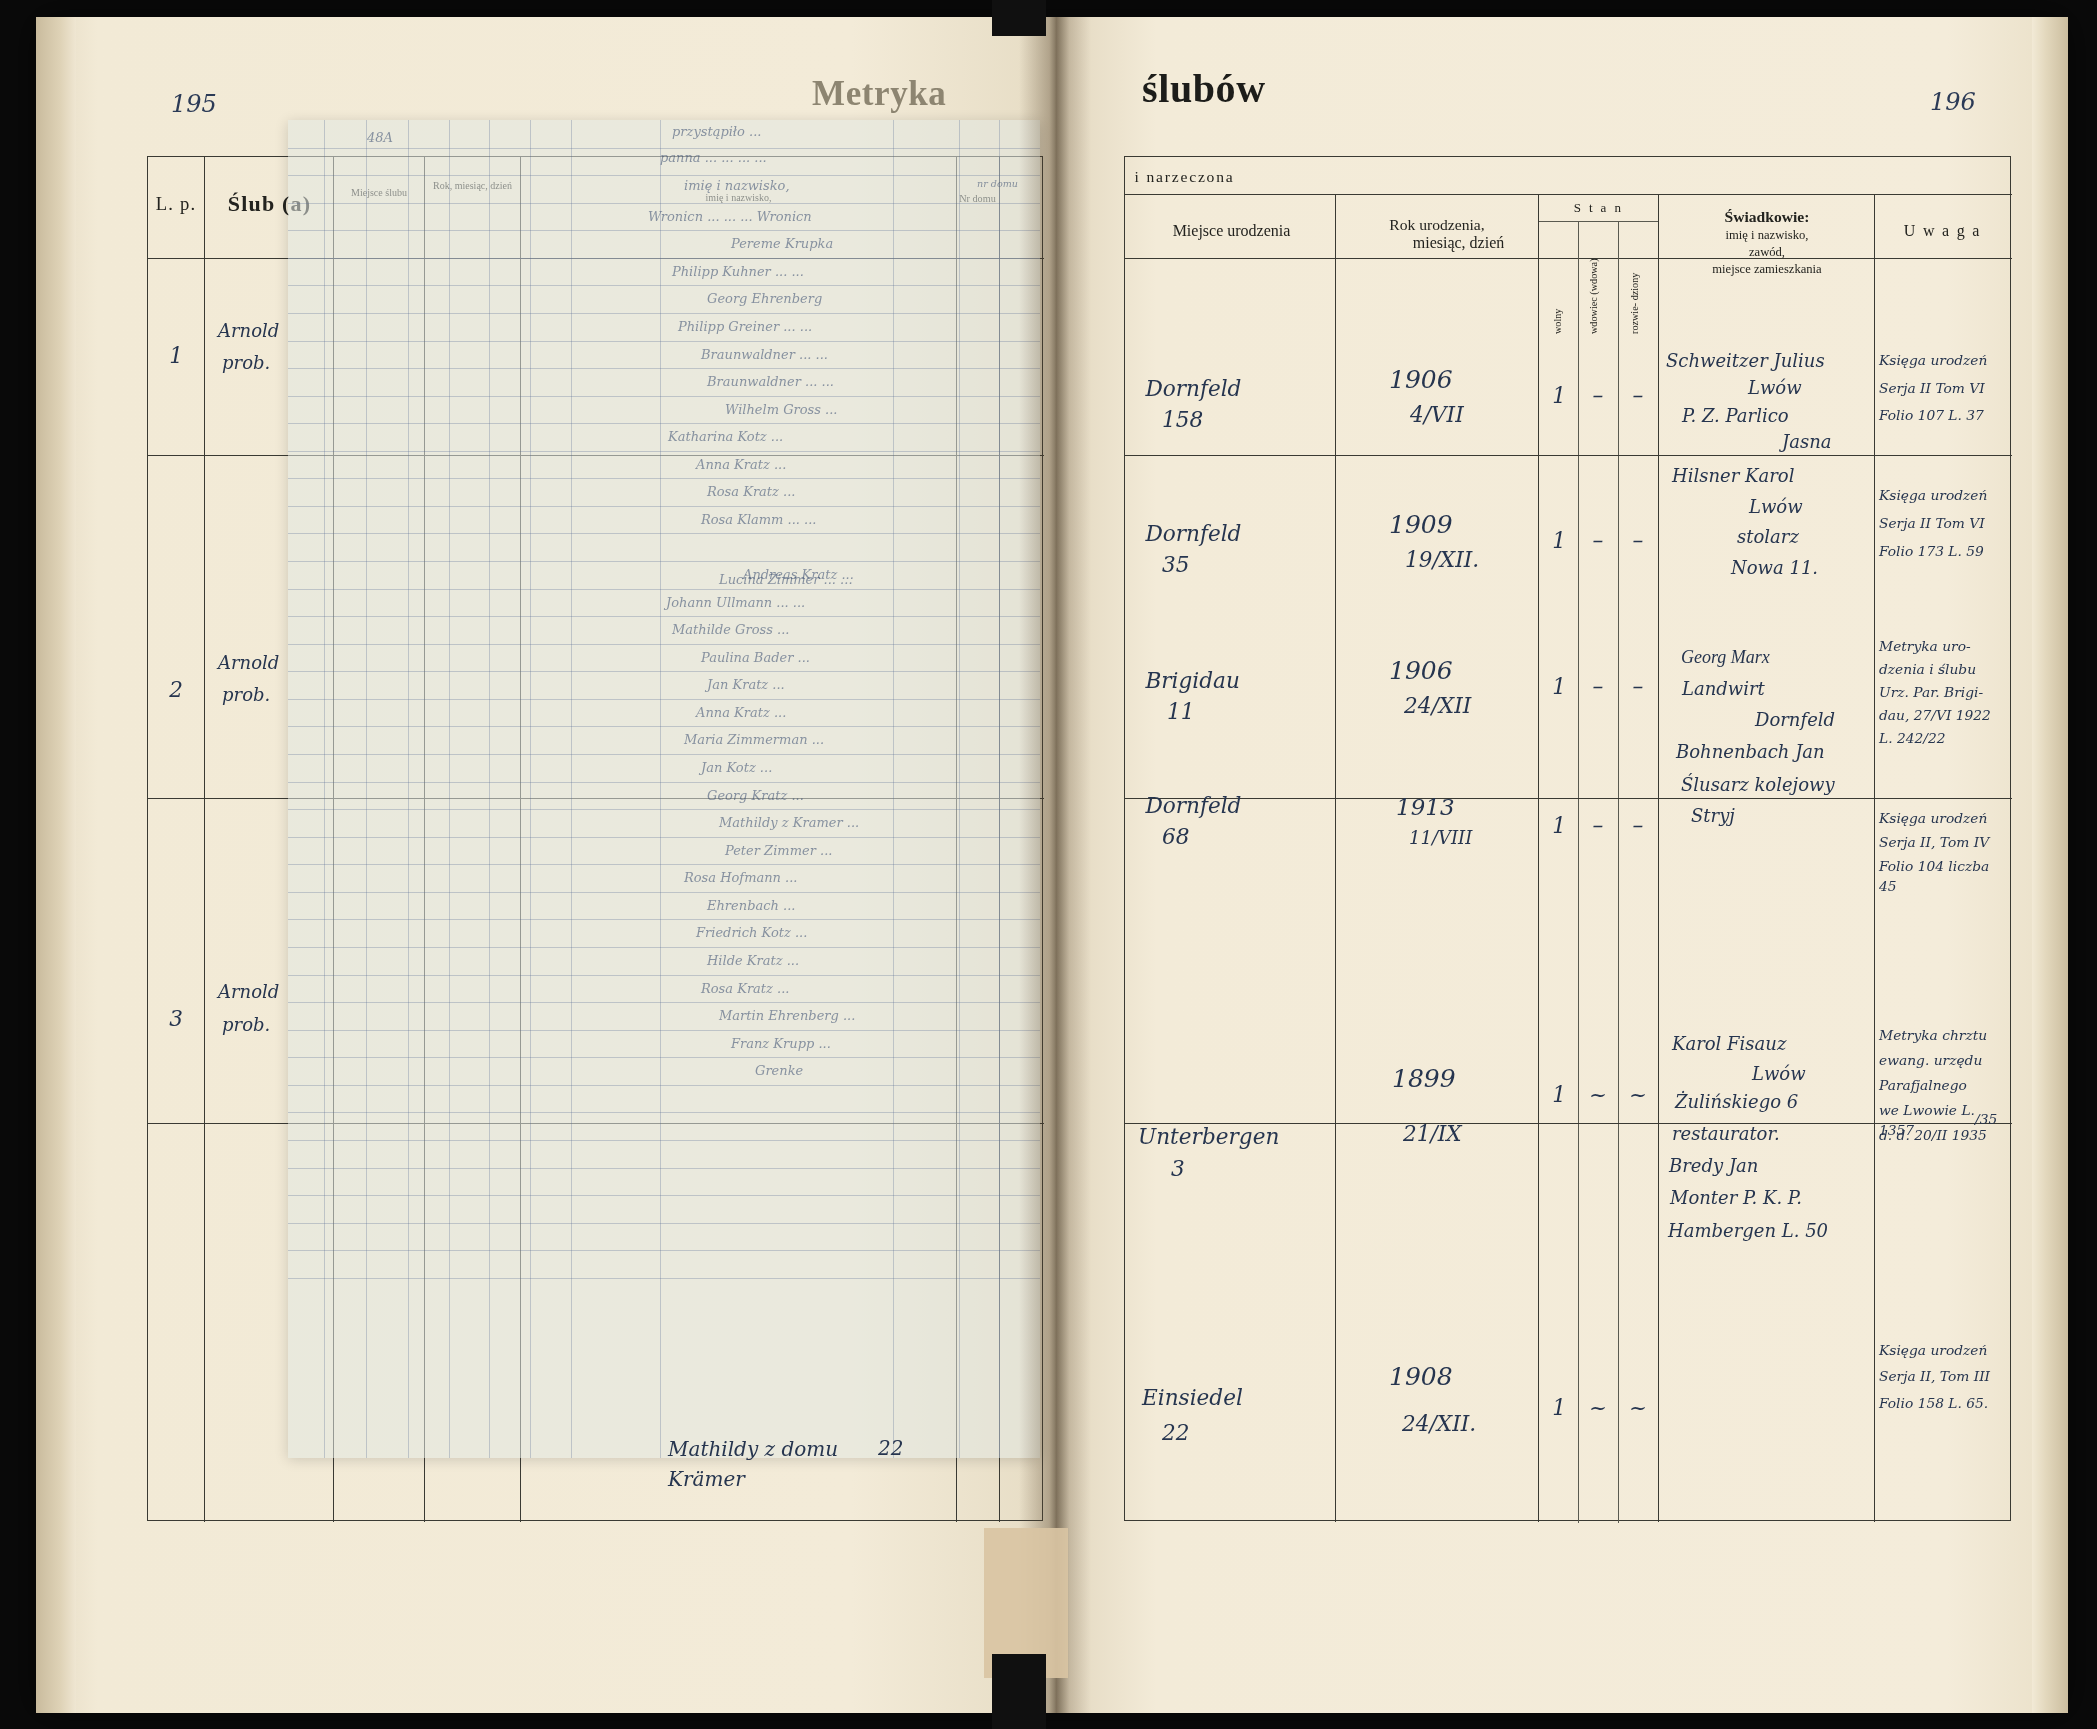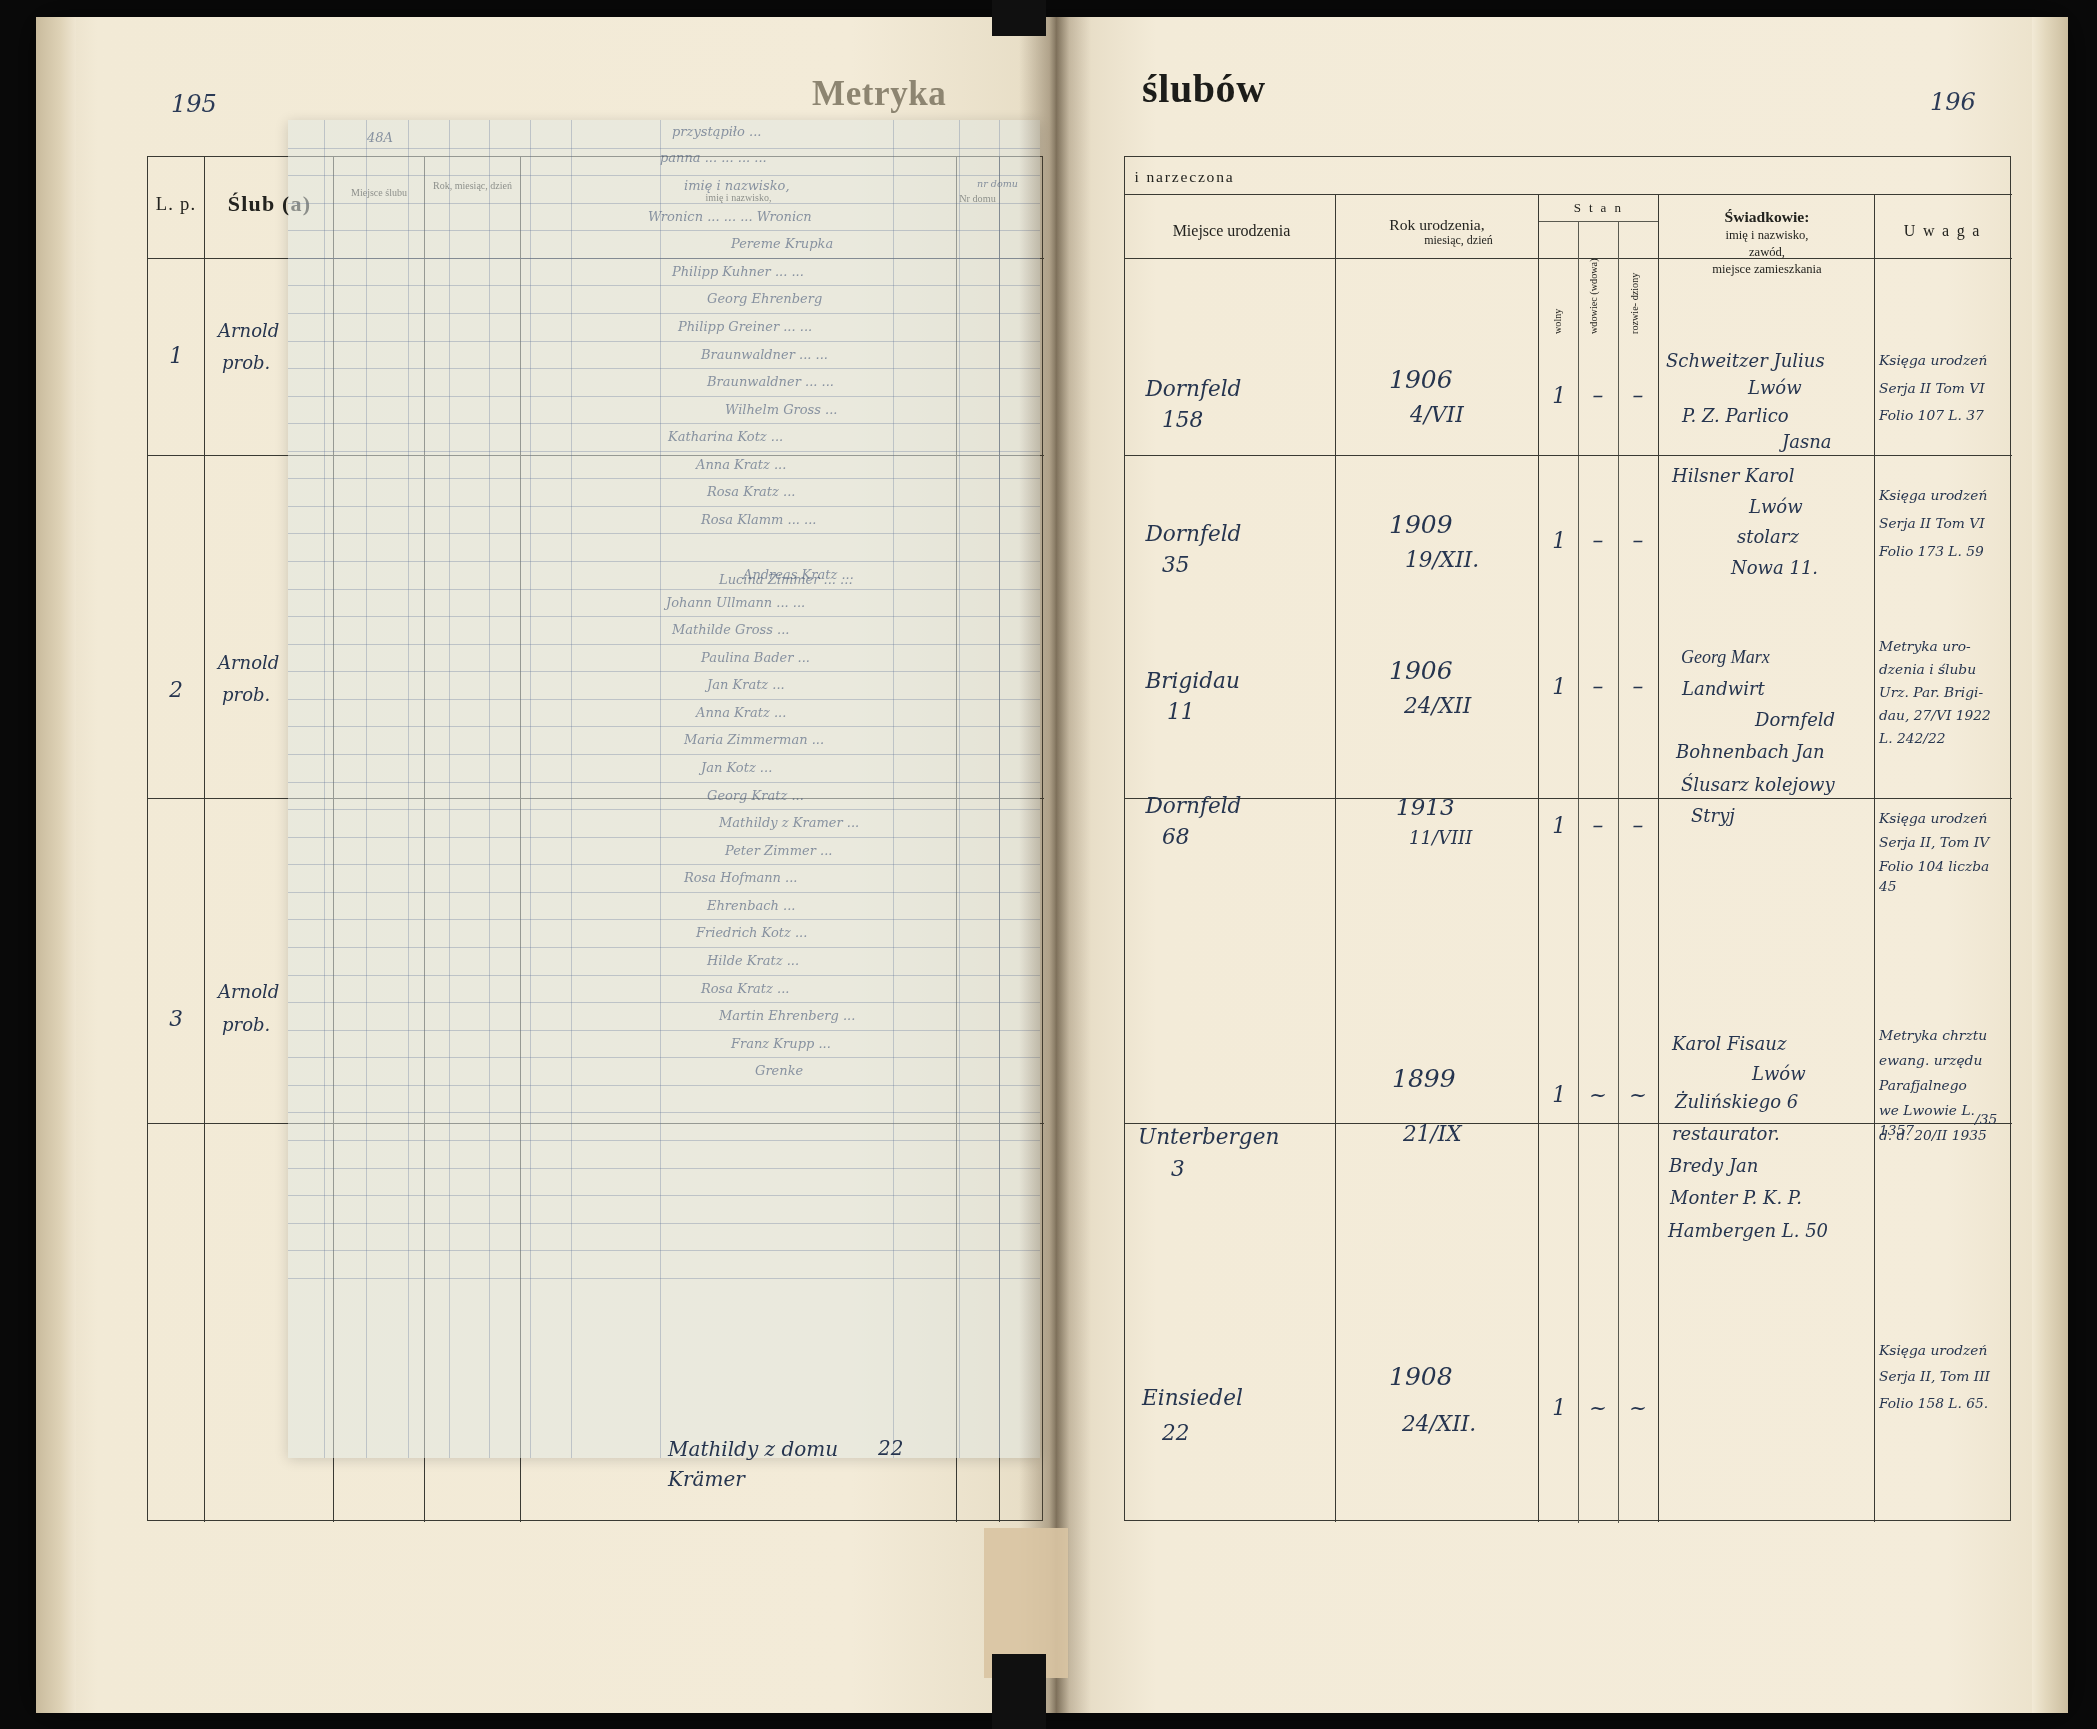--- a/index.html
+++ b/index.html
@@ -394,21 +394,21 @@
     <div class="hline" style="left:0; top:966px; width:887px;"></div>
 
     <div class="col-hdr" style="left:9.6px; top:10.8px; width:180px; text-align:left;">
       <span class="small" style="font-size:15.6px; letter-spacing:1.8px;">i narzeczona</span>
     </div>
     <div class="col-hdr" style="left:6px; top:65px; width:201px;">
       <span class="small" style="font-size:16px;">Miejsce urodzenia</span>
     </div>
     <div class="col-hdr" style="left:213px; top:59px; width:198px;">
       <span class="small" style="font-size:15.6px;">Rok urodzenia,</span><br>
-      <span class="tiny" style="font-size:12px;margin-left:43px;">miesiąc, dzień</span>
+      <span class="tiny" style="font-size:16px;margin-left:43px;">miesiąc, dzień</span>
     </div>
     <div class="col-hdr" style="left:415px; top:44px; width:117px;">
       <span class="small" style="font-size:13px; letter-spacing:2.4px;">S t a n</span>
     </div>
     <div class="vert-label" style="left:428px; top:177px;">wolny</div>
     <div class="vert-label" style="left:464px; top:177px; white-space:normal; width:103px;">wdowiec (wdowa)</div>
     <div class="vert-label" style="left:505px; top:177px; white-space:normal; width:103px;">rozwie- dziony</div>
 
     <div class="col-hdr" style="left:537px; top:49px; width:210px; line-height:1.35;">
       <span class="small" style="font-size:15.6px; font-weight:bold;">Świadkowie:</span><br>

